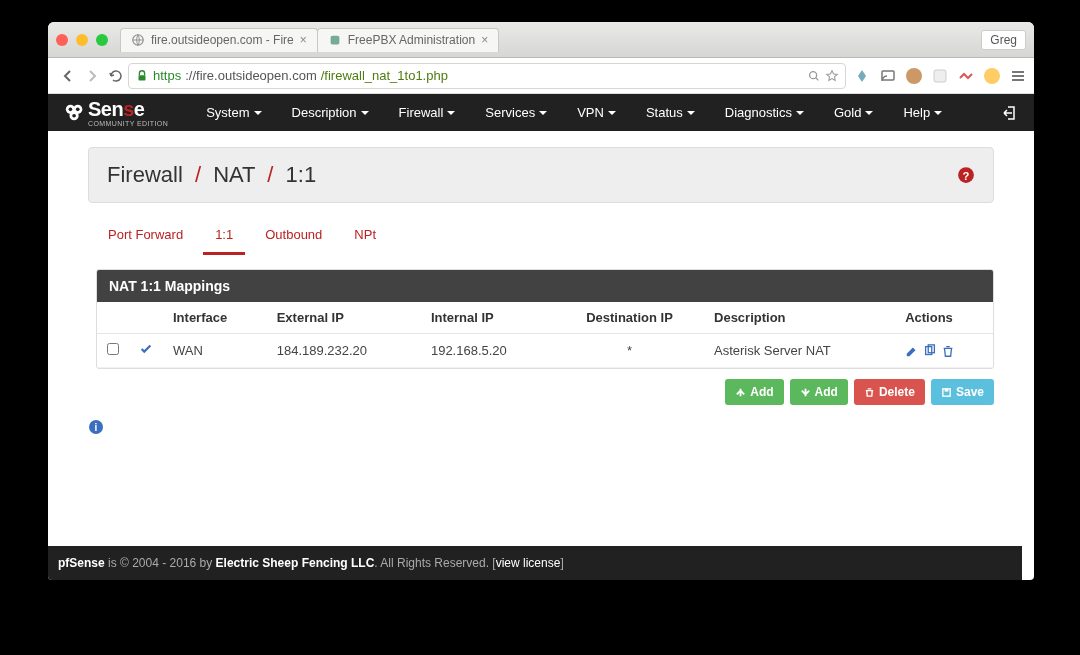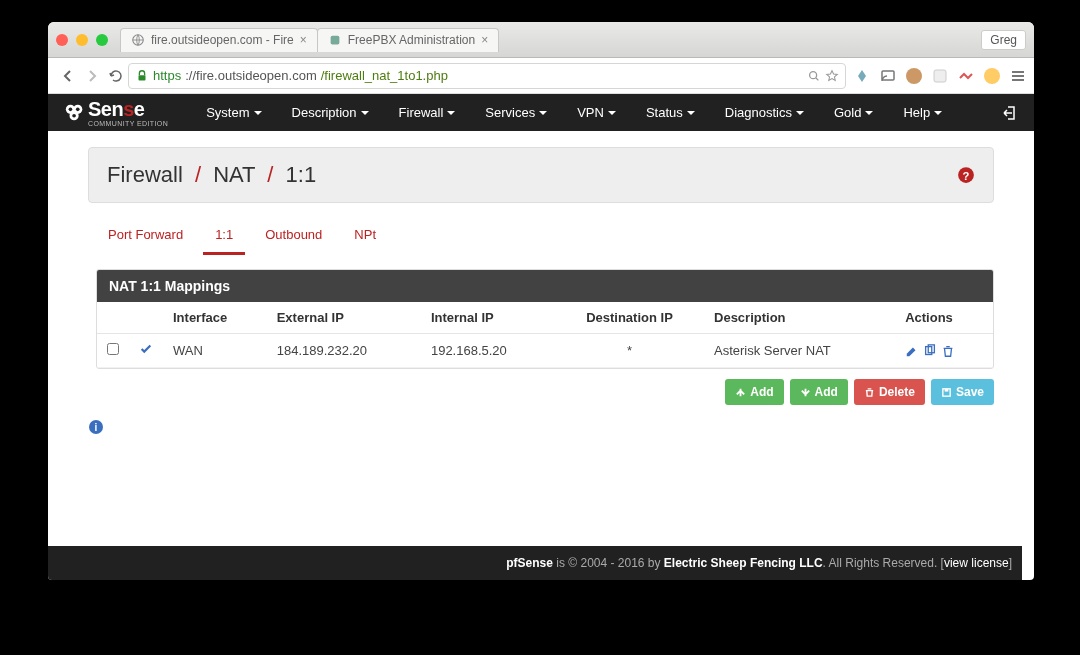--- a/index.html
+++ b/index.html
@@ -45,21 +45,21 @@
 td{padding:8px 10px; color:#444; border-bottom:1px solid #f1f1f1;}
 .chk{width:12px;height:12px;}
 .check{color:#3a6fbf;}
 .actions{display:flex; gap:4px; color:#3a6fbf; justify-content:flex-start;}
 .actions svg{width:14px;height:14px;}
 .btnrow{display:flex; gap:6px; justify-content:flex-end; margin-top:10px;}
 .btn{display:flex; align-items:center; gap:4px; border:none; color:#fff; font-size:12px; padding:6px 10px; border-radius:3px;font-weight:bold;}
 .btn svg{width:11px;height:11px;}
 .bgreen{background:#5cb85c;} .bred{background:#d9534f;} .bblue{background:#5bc0de;}
 .info{color:#3a6fbf; margin-top:14px; width:16px;height:16px;}
-.footer{position:absolute; bottom:0; left:0; right:12px; background:#212121; color:#aaa; font-size:12px; text-align:right; padding:10px;}
+.footer{position:absolute; bottom:0; left:0; right:12px; background:#212121; color:#aaa; font-size:12px; text-align:left; padding:10px;}
 .footer b{color:#fff; font-weight:600;}
 .footer a{color:#fff; text-decoration:none;}
 </style>
 </head>
 <body>
 
 <div class="window">
   <div class="titlebar">
     <div class="dots">
       <div class="dot red"></div>

